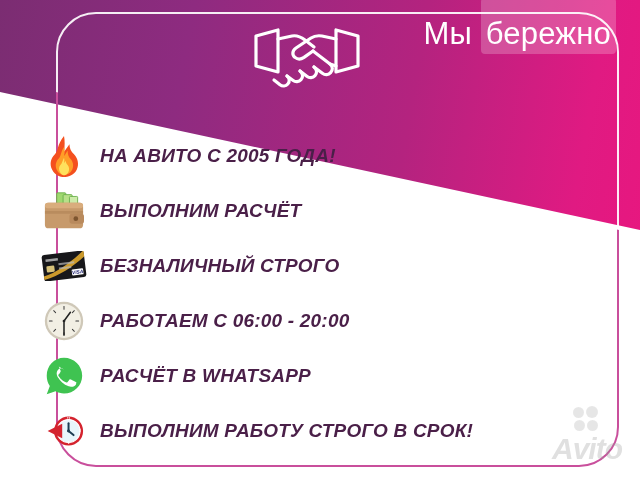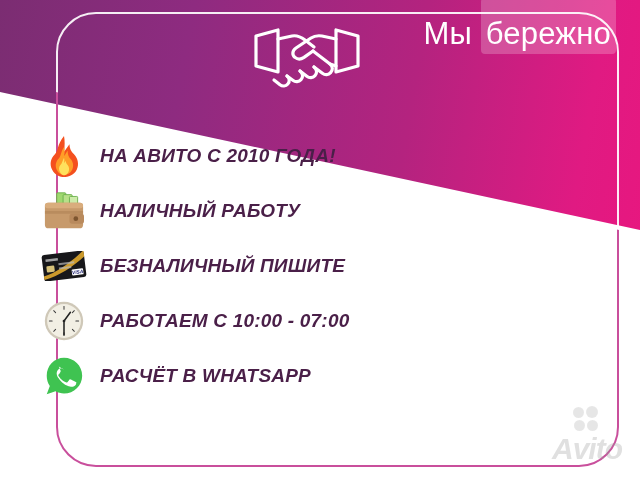--- a/index.html
+++ b/index.html
@@ -184,55 +184,55 @@
   <div class="feature-list">
 
     <div class="feature-row">
       <div class="feature-icon">
         <svg viewBox="0 0 44 48" width="40" height="44">
           <path d="M22 2 C14 12 16 18 12 22 C7 27 6 33 9 39 C12 45 18 47 22 47 C26 47 33 45 36 39 C39 33 37 26 33 22 C30 19 28 16 28 11 C25 15 24 17 22 19 C23 13 23 7 22 2 Z" fill="#f4501e"></path>
           <path d="M22 14 C18 20 19 24 16 27 C13 30 12 35 14 39 C16 43 19 45 22 45 C25 45 29 43 31 39 C33 35 32 30 29 27 C27 25 26 22 26 18 C24 21 24 22 22 24 C23 20 23 17 22 14 Z" fill="#ff9d27"></path>
           <path d="M22 26 C20 30 20 32 18 34 C16 36 16 40 18 42.5 C19.5 44.5 21 45.3 22 45.3 C23 45.3 25 44.5 26.5 42.5 C28.2 40 28 36 26 34 C24.6 32.6 24 31 24 29 C23.2 30.6 23 31 22 32 C22.6 29.6 22.5 28 22 26 Z" fill="#ffe15c"></path>
         </svg>
       </div>
-      <div class="feature-text">НА АВИТО С 2010 ГОДА!</div>
+      <div class="feature-text">НА АВИТО С 2005 ГОДА!</div>
     </div>
 
     <div class="feature-row">
       <div class="feature-icon">
         <svg viewBox="0 0 48 44" width="44" height="40">
           <rect x="16" y="2" width="10" height="14" rx="1" fill="#9fd86f" stroke="#6ab04c" stroke-width="1"></rect>
           <rect x="23" y="4" width="10" height="13" rx="1" fill="#b7e089" stroke="#6ab04c" stroke-width="1"></rect>
           <rect x="30" y="6" width="9" height="12" rx="1" fill="#cdebaa" stroke="#6ab04c" stroke-width="1"></rect>
           <rect x="3" y="13" width="42" height="28" rx="4" fill="#c79a6b"></rect>
           <rect x="3" y="13" width="42" height="6" rx="3" fill="#d9ad7d"></rect>
           <rect x="3" y="22" width="42" height="3" fill="#a87c50" opacity="0.45"></rect>
           <rect x="30" y="25" width="16" height="11" rx="3" fill="#b98a5d"></rect>
           <circle cx="37" cy="30.5" r="2.6" fill="#7d552f"></circle>
         </svg>
       </div>
-      <div class="feature-text">НАЛИЧНЫЙ РАБОТУ</div>
+      <div class="feature-text">ВЫПОЛНИМ РАСЧЁТ</div>
     </div>
 
     <div class="feature-row">
       <div class="feature-icon">
         <svg viewBox="0 0 52 34" width="46" height="30">
           <g transform="rotate(-7 26 17)">
             <rect x="2" y="2" width="48" height="30" rx="3" fill="#17171a"></rect>
             <path d="M2 26 C16 24 34 14 50 2 L50 9 C36 19 20 27 2 30 Z" fill="#e0a82e" opacity="0.9"></path>
             <rect x="6" y="7" width="14" height="3" fill="#cfcfcf" opacity="0.75"></rect>
             <rect x="6" y="15" width="9" height="7" rx="1.2" fill="#d7c27a"></rect>
             <rect x="20" y="13" width="18" height="2.4" fill="#b9b9b9" opacity="0.7"></rect>
             <rect x="20" y="18" width="14" height="2.4" fill="#b9b9b9" opacity="0.7"></rect>
             <rect x="34" y="22" width="13" height="7" rx="1" fill="#ffffff"></rect>
             <text x="40.5" y="27.4" font-family="'Liberation Sans',sans-serif" font-size="5.4" font-weight="bold" font-style="italic" fill="#1a1f71" text-anchor="middle">VISA</text>
           </g>
         </svg>
       </div>
-      <div class="feature-text">БЕЗНАЛИЧНЫЙ ПИШИТЕ</div>
+      <div class="feature-text">БЕЗНАЛИЧНЫЙ СТРОГО</div>
     </div>
 
     <div class="feature-row">
       <div class="feature-icon">
         <svg viewBox="0 0 46 46" width="42" height="42">
           <circle cx="23" cy="23" r="21" fill="#cfc8b8"></circle>
           <circle cx="23" cy="23" r="18.5" fill="#f2efe4"></circle>
           <g stroke="#3a3a3a" stroke-width="1.1" stroke-linecap="round">
             <line x1="23" y1="7" x2="23" y2="10"></line>
             <line x1="23" y1="36" x2="23" y2="39"></line>
@@ -241,33 +241,52 @@
             <line x1="34.3" y1="11.7" x2="32.2" y2="13.8"></line>
             <line x1="11.7" y1="34.3" x2="13.8" y2="32.2"></line>
             <line x1="11.7" y1="11.7" x2="13.8" y2="13.8"></line>
             <line x1="34.3" y1="34.3" x2="32.2" y2="32.2"></line>
           </g>
           <line x1="23" y1="23" x2="30" y2="13.5" stroke="#222" stroke-width="1.7" stroke-linecap="round"></line>
           <line x1="23" y1="23" x2="23" y2="38" stroke="#222" stroke-width="1.7" stroke-linecap="round"></line>
           <circle cx="23" cy="23" r="1.5" fill="#222"></circle>
         </svg>
       </div>
-      <div class="feature-text">РАБОТАЕМ  С  10:00 - 07:00</div>
+      <div class="feature-text">РАБОТАЕМ  С  06:00 - 20:00</div>
     </div>
 
     <div class="feature-row">
       <div class="feature-icon">
         <svg viewBox="0 0 44 44" width="40" height="40">
           <path d="M22 2 C33 2 42 10.8 42 21.6 C42 32.4 33 41.2 22 41.2 C18.6 41.2 15.4 40.4 12.6 38.9 L3 42 L6.4 32.9 C4.2 29.7 3 25.8 3 21.6 C3 10.8 11.4 2 22 2 Z" fill="#3fc351"></path>
           <path d="M16.2 12.4 C15.6 11.2 15 11.3 14.4 11.3 C13.9 11.3 13.3 11.2 12.7 11.2 C12.1 11.2 11.1 11.4 10.3 12.3 C9.5 13.2 8.1 14.5 8.1 17.2 C8.1 19.9 10.1 22.5 10.4 22.9 C10.7 23.3 14.4 29.2 20.2 31.5 C25 33.4 26 33 27.1 32.9 C28.1 32.8 30.4 31.5 30.9 30.2 C31.4 28.8 31.4 27.7 31.2 27.4 C31.1 27.2 30.5 27 29.6 26.6 C28.7 26.2 25.5 24.7 24.7 24.4 C23.9 24.1 23.4 24 22.8 24.9 C22.3 25.8 21.1 27.2 20.7 27.6 C20.4 28 20 28.1 19.1 27.7 C18.3 27.3 16.2 26.5 13.8 24.4 C11.9 22.8 10.6 20.8 10.2 20 C9.8 19.1 10.2 18.7 10.6 18.2 C11 17.8 11.5 17.2 11.9 16.7 C12.3 16.2 12.4 15.9 12.7 15.3 C13 14.7 12.9 14.2 12.7 13.8 C12.5 13.4 11.2 10.2 10.6 8.9" fill="#ffffff" transform="translate(6.4,3.2) scale(0.93)"></path>
         </svg>
       </div>
       <div class="feature-text">РАСЧЁТ В WHATSAPP</div>
     </div>
 
+    <div class="feature-row">
+      <div class="feature-icon">
+        <svg viewBox="0 0 48 44" width="44" height="40">
+          <circle cx="29" cy="22" r="16" fill="#d4232e"></circle>
+          <circle cx="29" cy="22" r="12.6" fill="#e8f6fb" stroke="#ffffff" stroke-width="1.4"></circle>
+          <g fill="#ffffff" font-family="'Liberation Sans',sans-serif" font-size="3.2" font-weight="bold">
+            <text x="29" y="9.6" text-anchor="middle">12</text>
+            <text x="41.5" y="23.3" text-anchor="middle">3</text>
+            <text x="29" y="36.6" text-anchor="middle">6</text>
+            <text x="16.6" y="23.3" text-anchor="middle">9</text>
+          </g>
+          <line x1="29" y1="22" x2="29" y2="13.5" stroke="#1d3d52" stroke-width="2.2" stroke-linecap="round"></line>
+          <line x1="29" y1="22" x2="34.5" y2="26.5" stroke="#1d3d52" stroke-width="2.2" stroke-linecap="round"></line>
+          <circle cx="29" cy="22" r="1.6" fill="#1d3d52"></circle>
+          <path d="M22 14 L22 30 L6 22 Z" fill="#d4232e"></path>
+        </svg>
+      </div>
+      <div class="feature-text">ВЫПОЛНИМ РАБОТУ СТРОГО В СРОК!</div>
+    </div>
 
   </div>
 
   <div class="watermark">
     <span class="wm-dots">
         <i></i>
         <i></i>
         <i></i>
         <i></i>
       </span>

